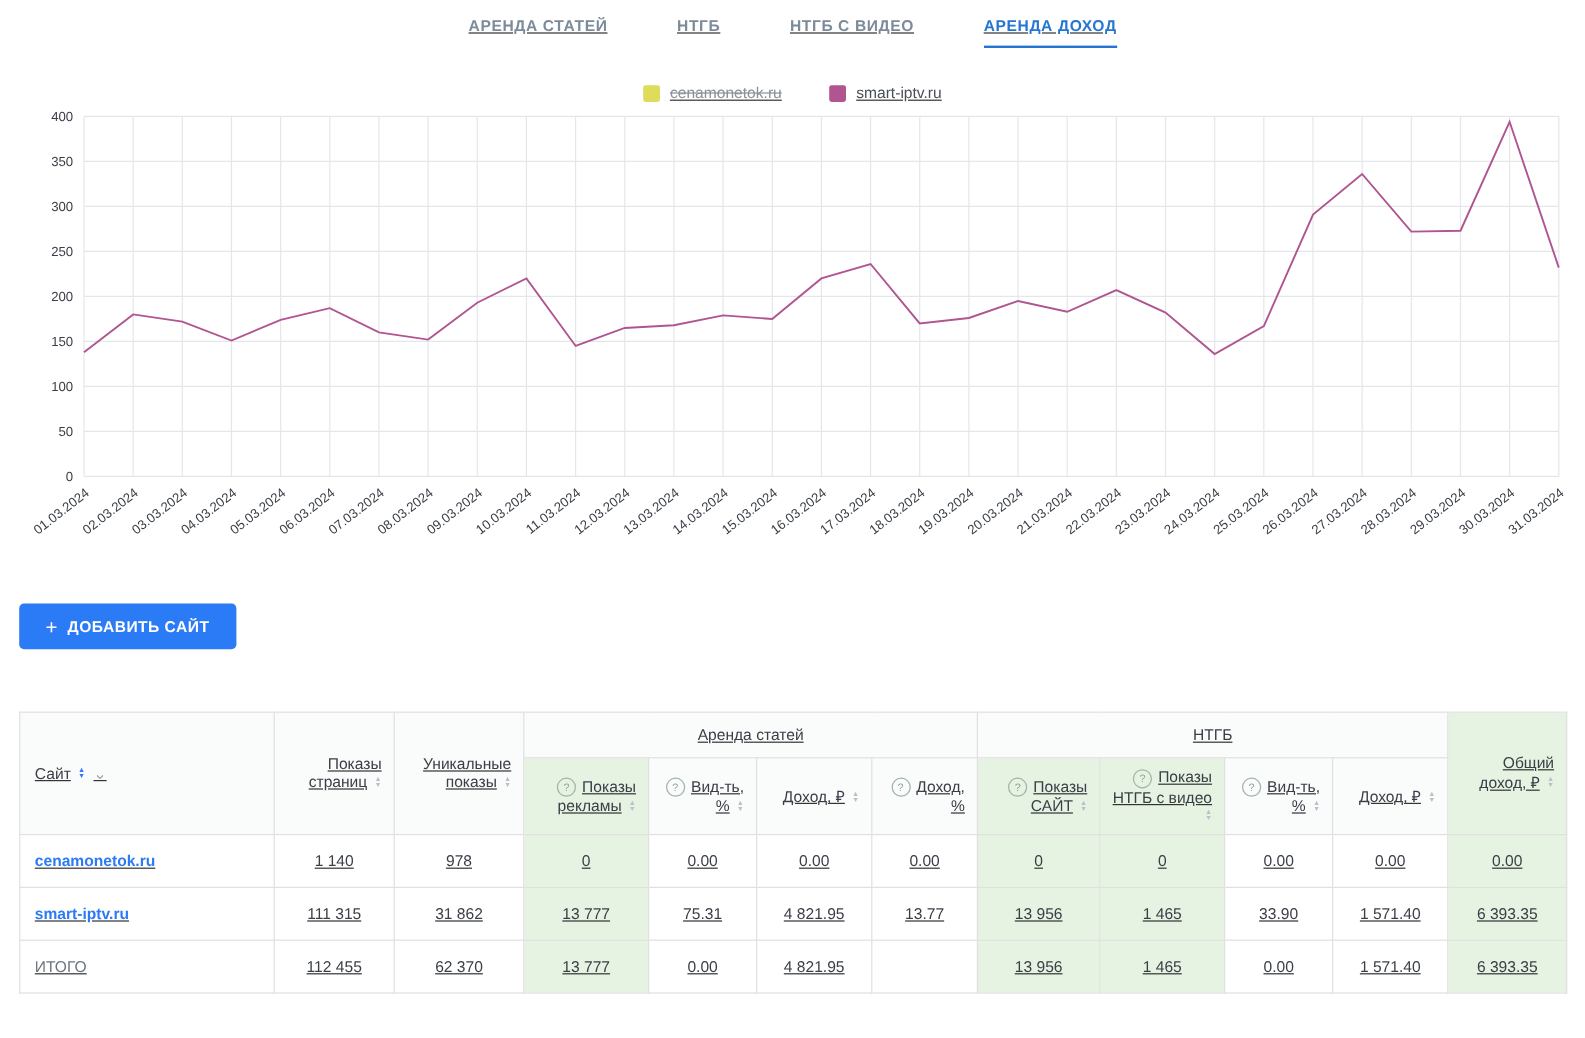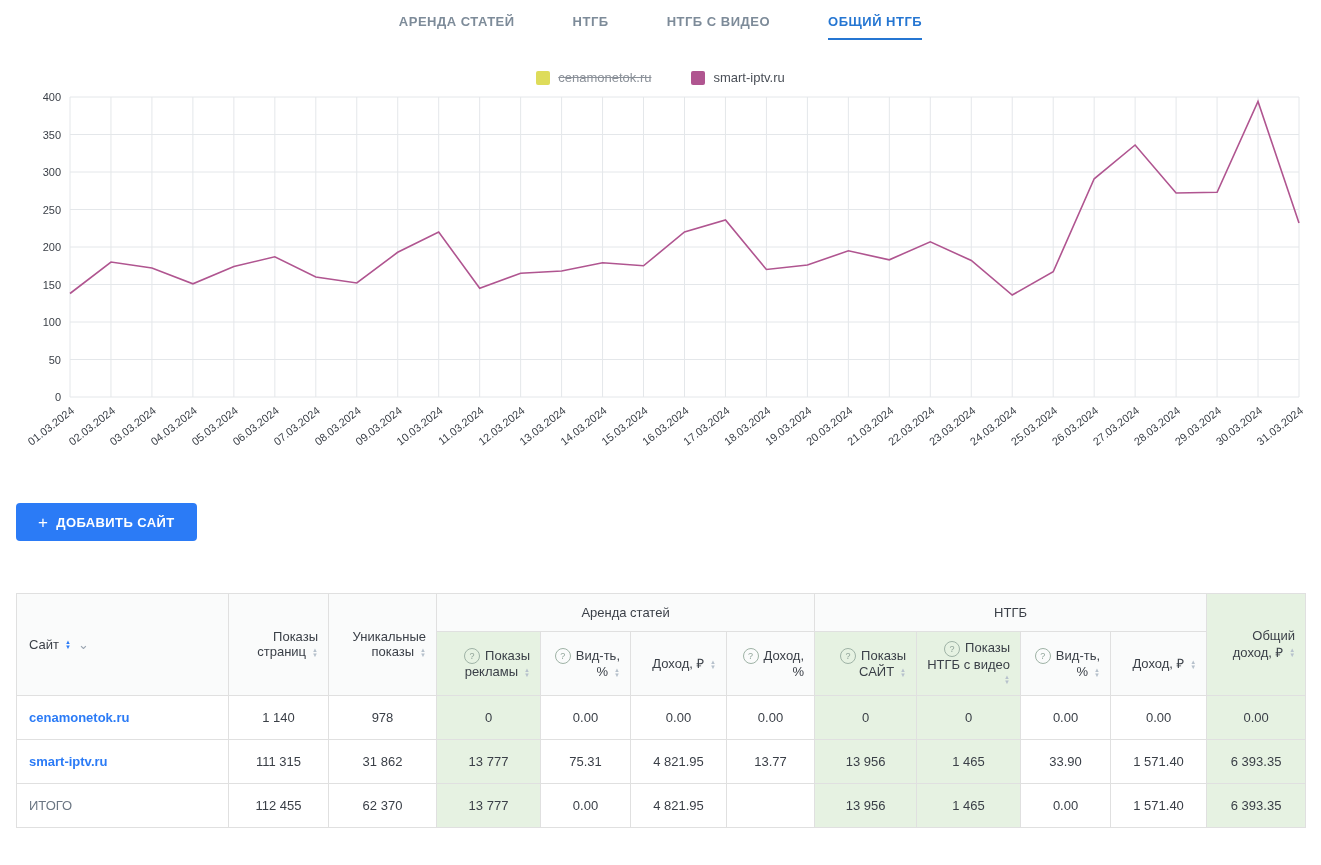--- a/index.html
+++ b/index.html
@@ -1,17 +1,17 @@
 <!DOCTYPE html>
 <html><head>
 <meta charset="utf-8">
 <style>
   html,body{margin:0;padding:0;background:#fff;}
   body{width:1321px;height:865px;overflow:hidden;font-family:"Liberation Sans",sans-serif;color:#333;}
-  .page{width:100%;height:100%;}
+  .page{width:100%;height:100%;text-decoration:underline;}
 
   
   .tabs{display:flex;justify-content:center;gap:58px;padding-top:14px;}
   .tab{font-size:13px;font-weight:700;letter-spacing:.5px;color:#7d8b99;padding-bottom:9px;cursor:pointer;border-bottom:2px solid transparent;}
   .tab.active{color:#2576d2;border-bottom-color:#2576d2;}
 
   
   .legend{display:flex;justify-content:center;gap:40px;margin-top:30px;align-items:center;}
   .legend-item{display:flex;align-items:center;gap:8px;font-size:13px;color:#4a4f57;cursor:pointer;}
   .legend-swatch{width:14px;height:14px;border-radius:2px;display:inline-block;}
@@ -57,21 +57,21 @@
 </style>
 </head>
 <body>
 
 <div class="page">
 
   <nav class="tabs">
     <div class="tab">АРЕНДА СТАТЕЙ</div>
     <div class="tab">НТГБ</div>
     <div class="tab">НТГБ С ВИДЕО</div>
-    <div class="tab active">ОБЩИЙ НТГБ</div>
+    <div class="tab active">АРЕНДА ДОХОД</div>
   </nav>
 
   <div class="legend">
     <div class="legend-item disabled">
       <span class="legend-swatch" id="swatch-0" style="background: rgb(222, 220, 90);"></span>
       <span class="legend-label">cenamonetok.ru</span>
     </div>
     <div class="legend-item">
       <span class="legend-swatch" id="swatch-1" style="background: rgb(176, 85, 144);"></span>
       <span class="legend-label">smart-iptv.ru</span>

